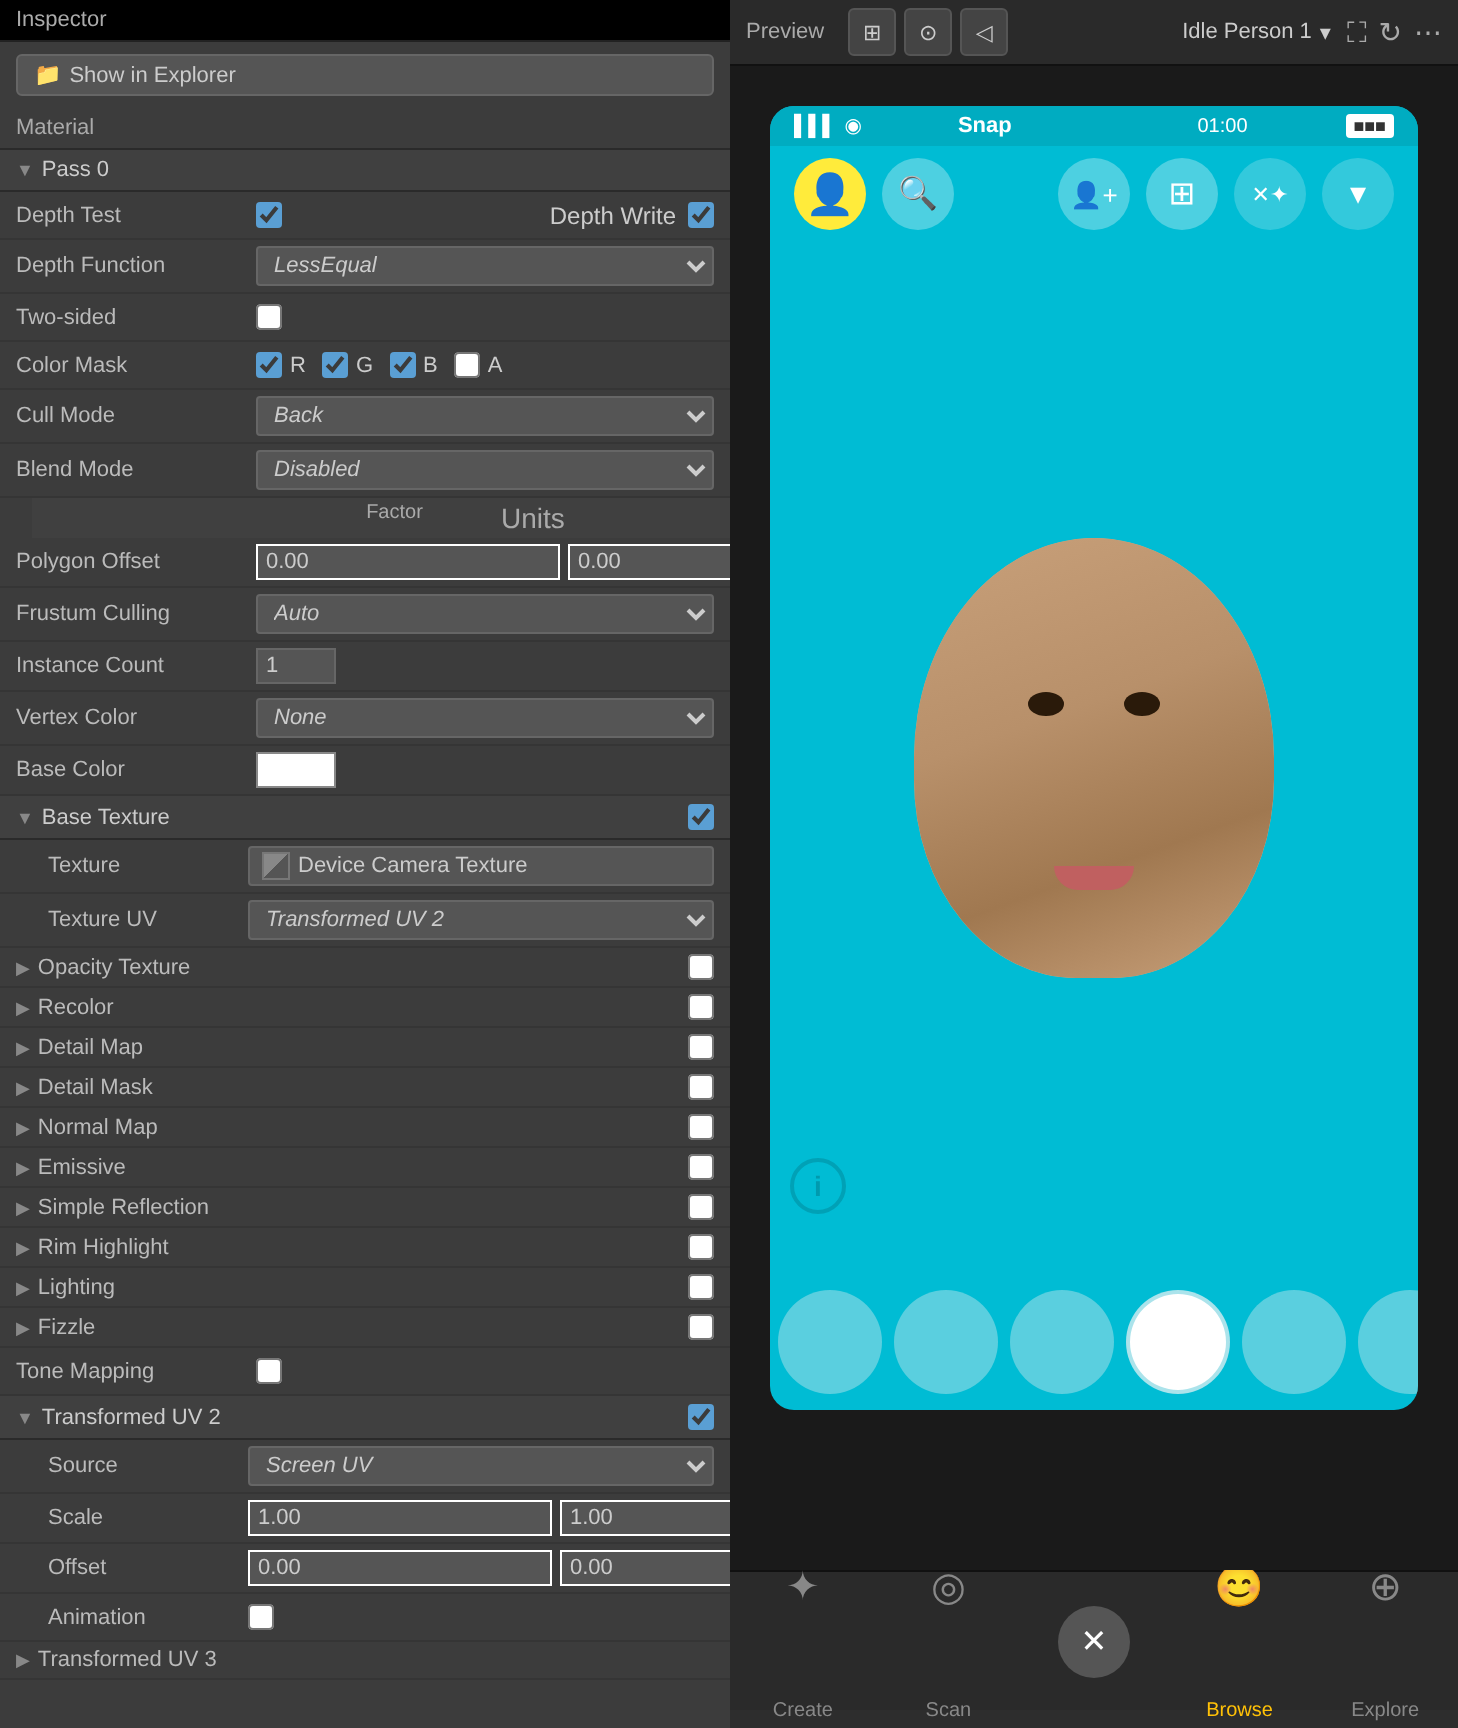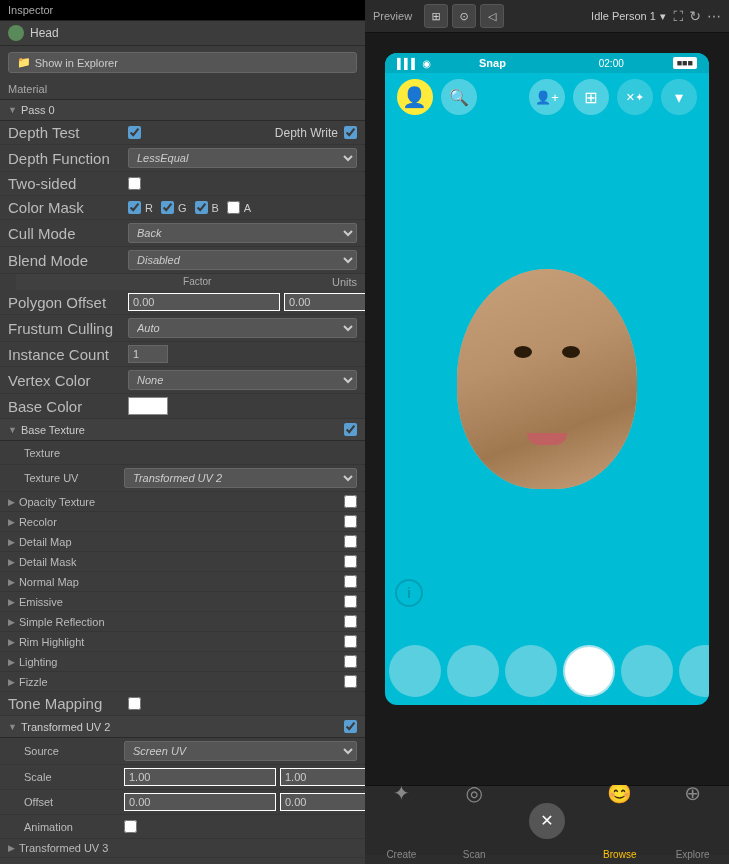--- a/index.html
+++ b/index.html
@@ -88,21 +88,21 @@
       display: flex;
       align-items: center;
       padding: 3px 8px;
       border-bottom: 1px solid #353535;
       min-height: 24px;
     }
 
     .prop-label {
       width: 120px;
       flex-shrink: 0;
-      font-size: 15px;
+      font-size: 11px;
       color: #bbb;
     }
 
     .prop-value {
       flex: 1;
       display: flex;
       align-items: center;
       gap: 6px;
     }
 
@@ -525,24 +525,20 @@
   </style>
 </head>
 <body>
 
 <div id="left-panel">
 
   <div id="inspector-header">
     <span>Inspector</span>
   </div>
 
-  <div id="head-row">
-    <span class="head-icon"></span>
-    <span>Head</span>
-  </div>
 
   <button id="show-explorer-btn">
     <span>📁</span>
     <span>Show in Explorer</span>
   </button>
 
   <div id="material-section">
     <span>Material</span>
   </div>
 
@@ -616,21 +612,21 @@
       <div class="prop-value">
         <select class="full">
           <option value="Disabled">Disabled</option>
         </select>
       </div>
     </div>
 
     <div class="factor-units-header">
       <span style="width:120px; flex-shrink:0;"></span>
       <span style="flex:1; text-align:center; font-size:10px; color:#aaa;">Factor</span>
-      <span style="flex:1; text-align:right; font-size:11px; color:#aaa;">Units</span>
+      <span style="flex:1; text-align:left; font-size:14px; color:#aaa;">Units</span>
     </div>
 
     <div class="prop-row">
       <div class="prop-label">Polygon Offset</div>
       <div class="prop-value">
         <div class="dual-input">
           <input type="text" value="0.00" style="">
           <input type="text" value="0.00" style="">
         </div>
       </div>
@@ -669,20 +665,24 @@
     </div>
 
     <div class="pass-header">
       <span class="arrow-down">▼</span>
       <span>Base Texture</span>
       <input type="checkbox" checked="" style="margin-left: auto;">
     </div>
 
     <div class="indented-row">
       <div class="indented-label">Texture</div>
+      <button class="texture-btn">
+        <span class="texture-thumb"></span>
+        <span>Device Camera Texture</span>
+      </button>
     </div>
 
     <div class="indented-row">
       <div class="indented-label">Texture UV</div>
       <select class="full">
         <option value="Transformed UV 2">Transformed UV 2</option>
       </select>
     </div>
 
     <div class="section-expander">
@@ -816,21 +816,21 @@
     </div>
   </div>
 
   <div id="preview-area">
     <div class="phone-mockup">
 
       <div class="phone-status-bar">
         <span class="phone-signal">▌▌▌</span>
         <span class="phone-wifi">◉</span>
         <span class="phone-app-name">Snap</span>
-        <span style="flex:1;text-align:center;">02:00</span>
+        <span style="flex:1;text-align:center;">01:00</span>
         <span class="phone-battery">■■■</span>
       </div>
 
       <div class="phone-top-bar">
         <div class="phone-avatar-btn">
           <span>👤</span>
         </div>
         <div class="phone-search-btn">
           <span>🔍</span>
         </div>

